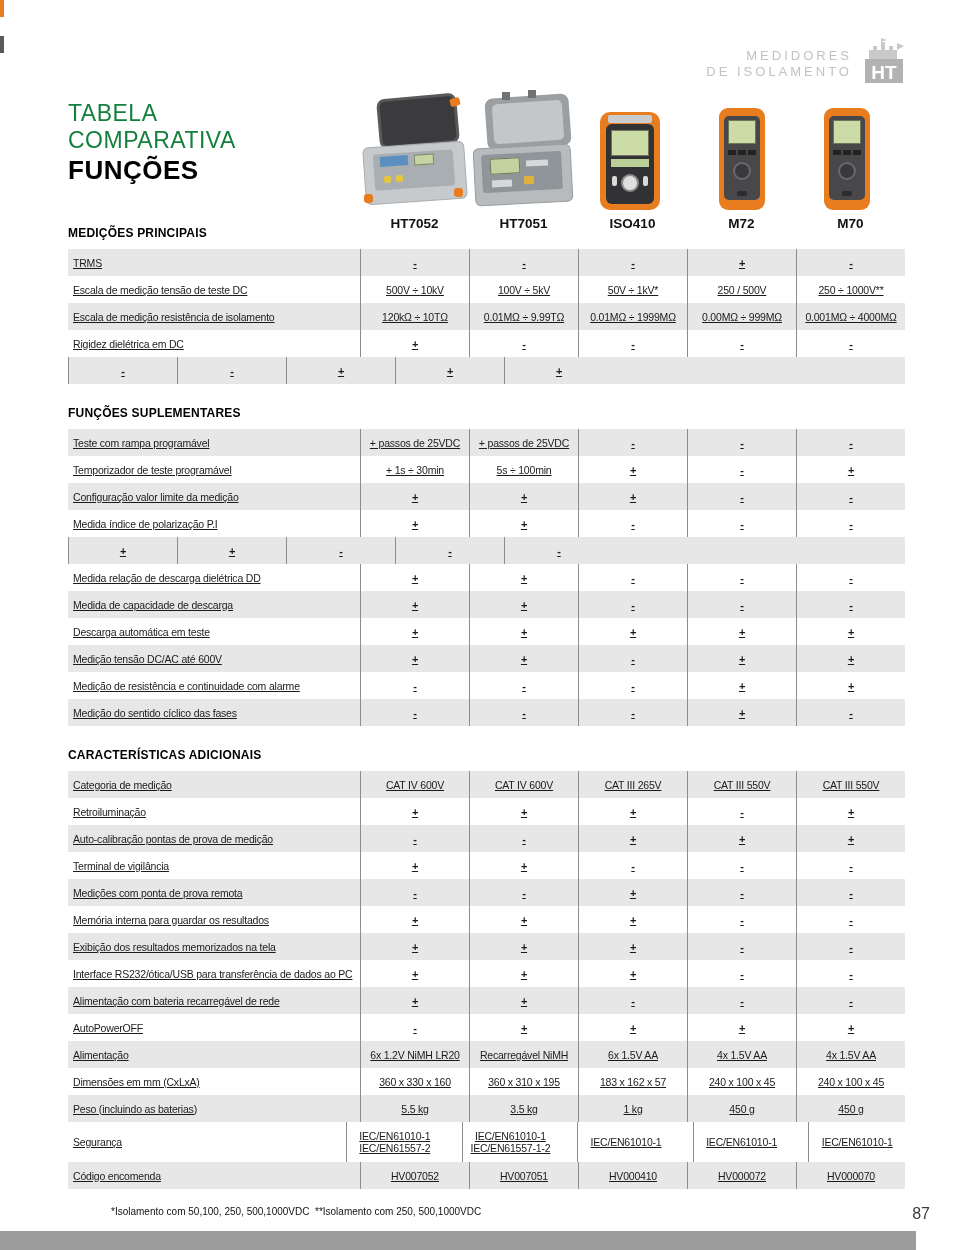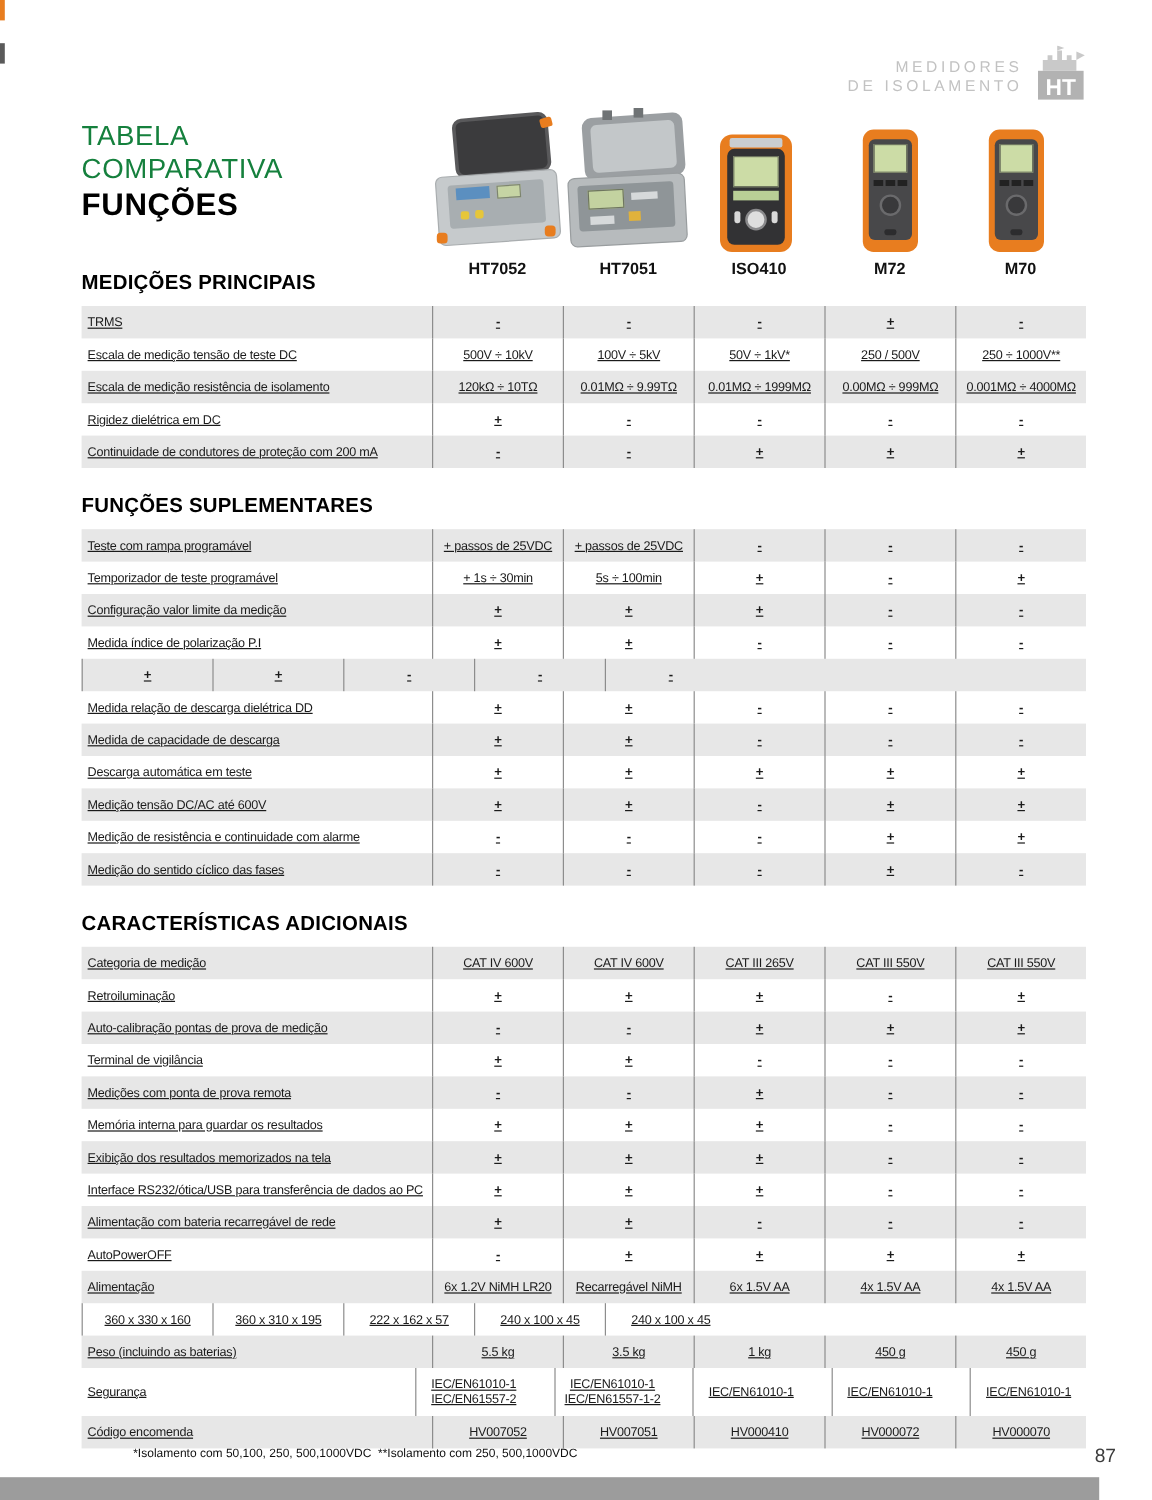--- a/index.html
+++ b/index.html
@@ -17,21 +17,21 @@
   .title .t-light{font-size:23px;font-weight:400;color:#15803d;letter-spacing:.5px;}
   .title .t-bold{font-size:26px;font-weight:700;color:#000;letter-spacing:.5px;line-height:32px;}
   
   .fig{position:absolute;}
   .fig *{position:absolute;box-sizing:border-box;}
   
   .pnames{position:absolute;left:360px;top:216px;width:545px;display:flex;}
   .pname{width:109px;text-align:center;font-weight:700;font-size:13.5px;color:#111;}
   
   .sections{position:absolute;left:68px;top:226px;width:837px;}
-  .section-title{font-size:17px;font-weight:700;color:#000;letter-spacing:.2px;
+  .section-title{font-size:12px;font-weight:700;color:#000;letter-spacing:.2px;
                  margin:22px 0 9px 0;}
   .section-title:first-child{margin-top:0;}
   .ctable{width:837px;}
   .crow{display:flex;min-height:27px;align-items:stretch;text-decoration:underline;}
   .crow.alt{background:#e7e7e7;}
   .crow.tall{min-height:40px;gap:19px;}
   .clabel{width:292px;display:flex;align-items:center;padding-left:5px;
           font-size:10.5px;letter-spacing:-0.2px;color:#1b1b1b;box-sizing:border-box;}
   .ccell{width:109px;display:flex;align-items:center;justify-content:center;text-align:center;
          font-size:10.5px;letter-spacing:-0.2px;border-left:1px solid #8d8d8d;
@@ -168,21 +168,20 @@
         </div>
         <div class="crow">
           <div class="clabel">Rigidez dielétrica em DC</div>
           <div class="ccell sym">+</div>
           <div class="ccell sym">-</div>
           <div class="ccell sym">-</div>
           <div class="ccell sym">-</div>
           <div class="ccell sym">-</div>
         </div>
         <div class="crow alt">
-          <div class="clabel">Continuidade de condutores de proteção com 200 mA</div>
           <div class="ccell sym">-</div>
           <div class="ccell sym">-</div>
           <div class="ccell sym">+</div>
           <div class="ccell sym">+</div>
           <div class="ccell sym">+</div>
         </div>
       </div>
       <div class="section-title">FUNÇÕES SUPLEMENTARES</div>
       <div class="ctable">
         <div class="crow alt">
@@ -357,23 +356,24 @@
         </div>
         <div class="crow alt">
           <div class="clabel">Alimentação</div>
           <div class="ccell">6x 1.2V NiMH LR20</div>
           <div class="ccell">Recarregável NiMH</div>
           <div class="ccell">6x 1.5V AA</div>
           <div class="ccell">4x 1.5V AA</div>
           <div class="ccell">4x 1.5V AA</div>
         </div>
         <div class="crow">
+          <div class="clabel">Dimensões em mm (CxLxA)</div>
           <div class="ccell">360 x 330 x 160</div>
           <div class="ccell">360 x 310 x 195</div>
-          <div class="ccell">222 x 162 x 57</div>
+          <div class="ccell">183 x 162 x 57</div>
           <div class="ccell">240 x 100 x 45</div>
           <div class="ccell">240 x 100 x 45</div>
         </div>
         <div class="crow alt">
           <div class="clabel">Peso (incluindo as baterias)</div>
           <div class="ccell">5.5 kg</div>
           <div class="ccell">3.5 kg</div>
           <div class="ccell">1 kg</div>
           <div class="ccell">450 g</div>
           <div class="ccell">450 g</div>

